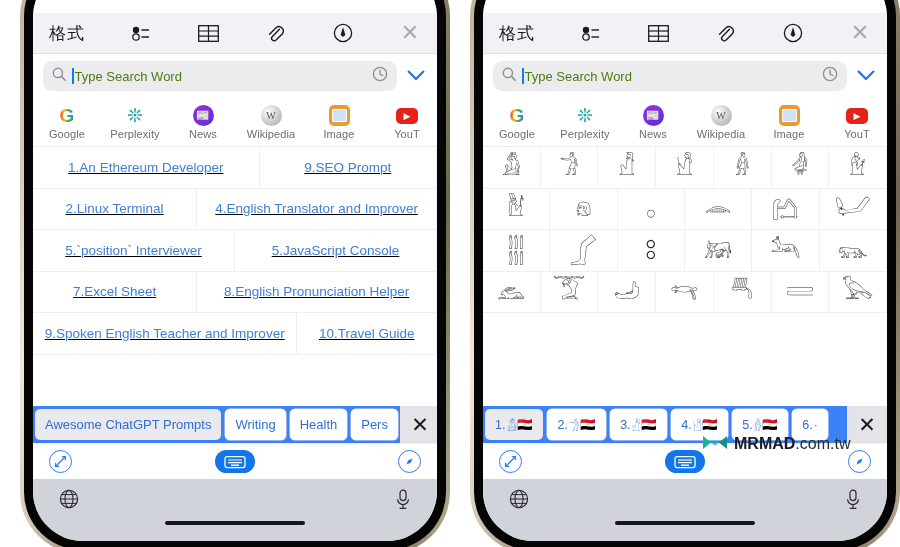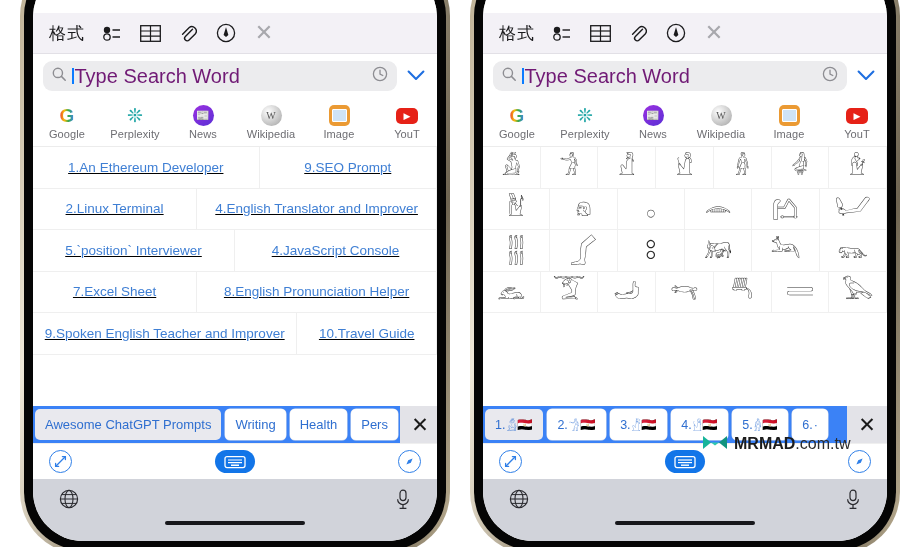--- a/index.html
+++ b/index.html
@@ -41,21 +41,21 @@
     flex-direction:column;
   }
   .screen-pad-top{height:46px;background:#ffffff;flex:0 0 auto;}
 
   
   .toolbar{
     height:40px;
     background:#f3f1f6;
     display:flex;
     align-items:center;
-    justify-content:flex-start;
+    justify-content:space-between;
     padding:0 8px;
     flex:0 0 auto;
     border-bottom:1px solid #e2e0e6;
   }
   .tb-item{
     color:#1b1b1d;
     font-size:17px;
     display:flex;align-items:center;justify-content:center;
     width:38px;height:32px;
   }
@@ -71,21 +71,21 @@
     gap:8px;flex:0 0 auto;
   }
   .search-field{
     flex:1;height:30px;
     background:#ececee;
     border-radius:9px;
     display:flex;align-items:center;
     padding:0 9px;gap:6px;
   }
   .search-ph{
-    flex:1;color:#701a75;font-size:20px;
+    flex:1;color:#4d7c0f;font-size:13px;
     display:flex;align-items:center;
   }
   .caret{
     display:inline-block;width:1.5px;height:16px;
     background:#0a7cff;margin-right:1px;
   }
   .chev-down{color:#1f6fe0;font-size:17px;width:22px;text-align:center;}
 
   
   .engines{
@@ -315,21 +315,21 @@
       <div class="prow">
         <div class="pcell" style="flex:1.13">1.An Ethereum Developer</div>
         <div class="pcell" style="flex:0.87">9.SEO Prompt</div>
       </div>
       <div class="prow">
         <div class="pcell" style="flex:0.80">2.Linux Terminal</div>
         <div class="pcell" style="flex:1.20">4.English Translator and Improver</div>
       </div>
       <div class="prow">
         <div class="pcell" style="flex:1">5.`position` Interviewer</div>
-        <div class="pcell" style="flex:1">4.JavaScript Console</div>
+        <div class="pcell" style="flex:1">5.JavaScript Console</div>
       </div>
       <div class="prow">
         <div class="pcell" style="flex:0.80">7.Excel Sheet</div>
         <div class="pcell" style="flex:1.20">8.English Pronunciation Helper</div>
       </div>
       <div class="prow">
         <div class="pcell" style="flex:1.33">9.Spoken English Teacher and Improver</div>
         <div class="pcell" style="flex:0.67">10.Travel Guide</div>
       </div>
     </div>

